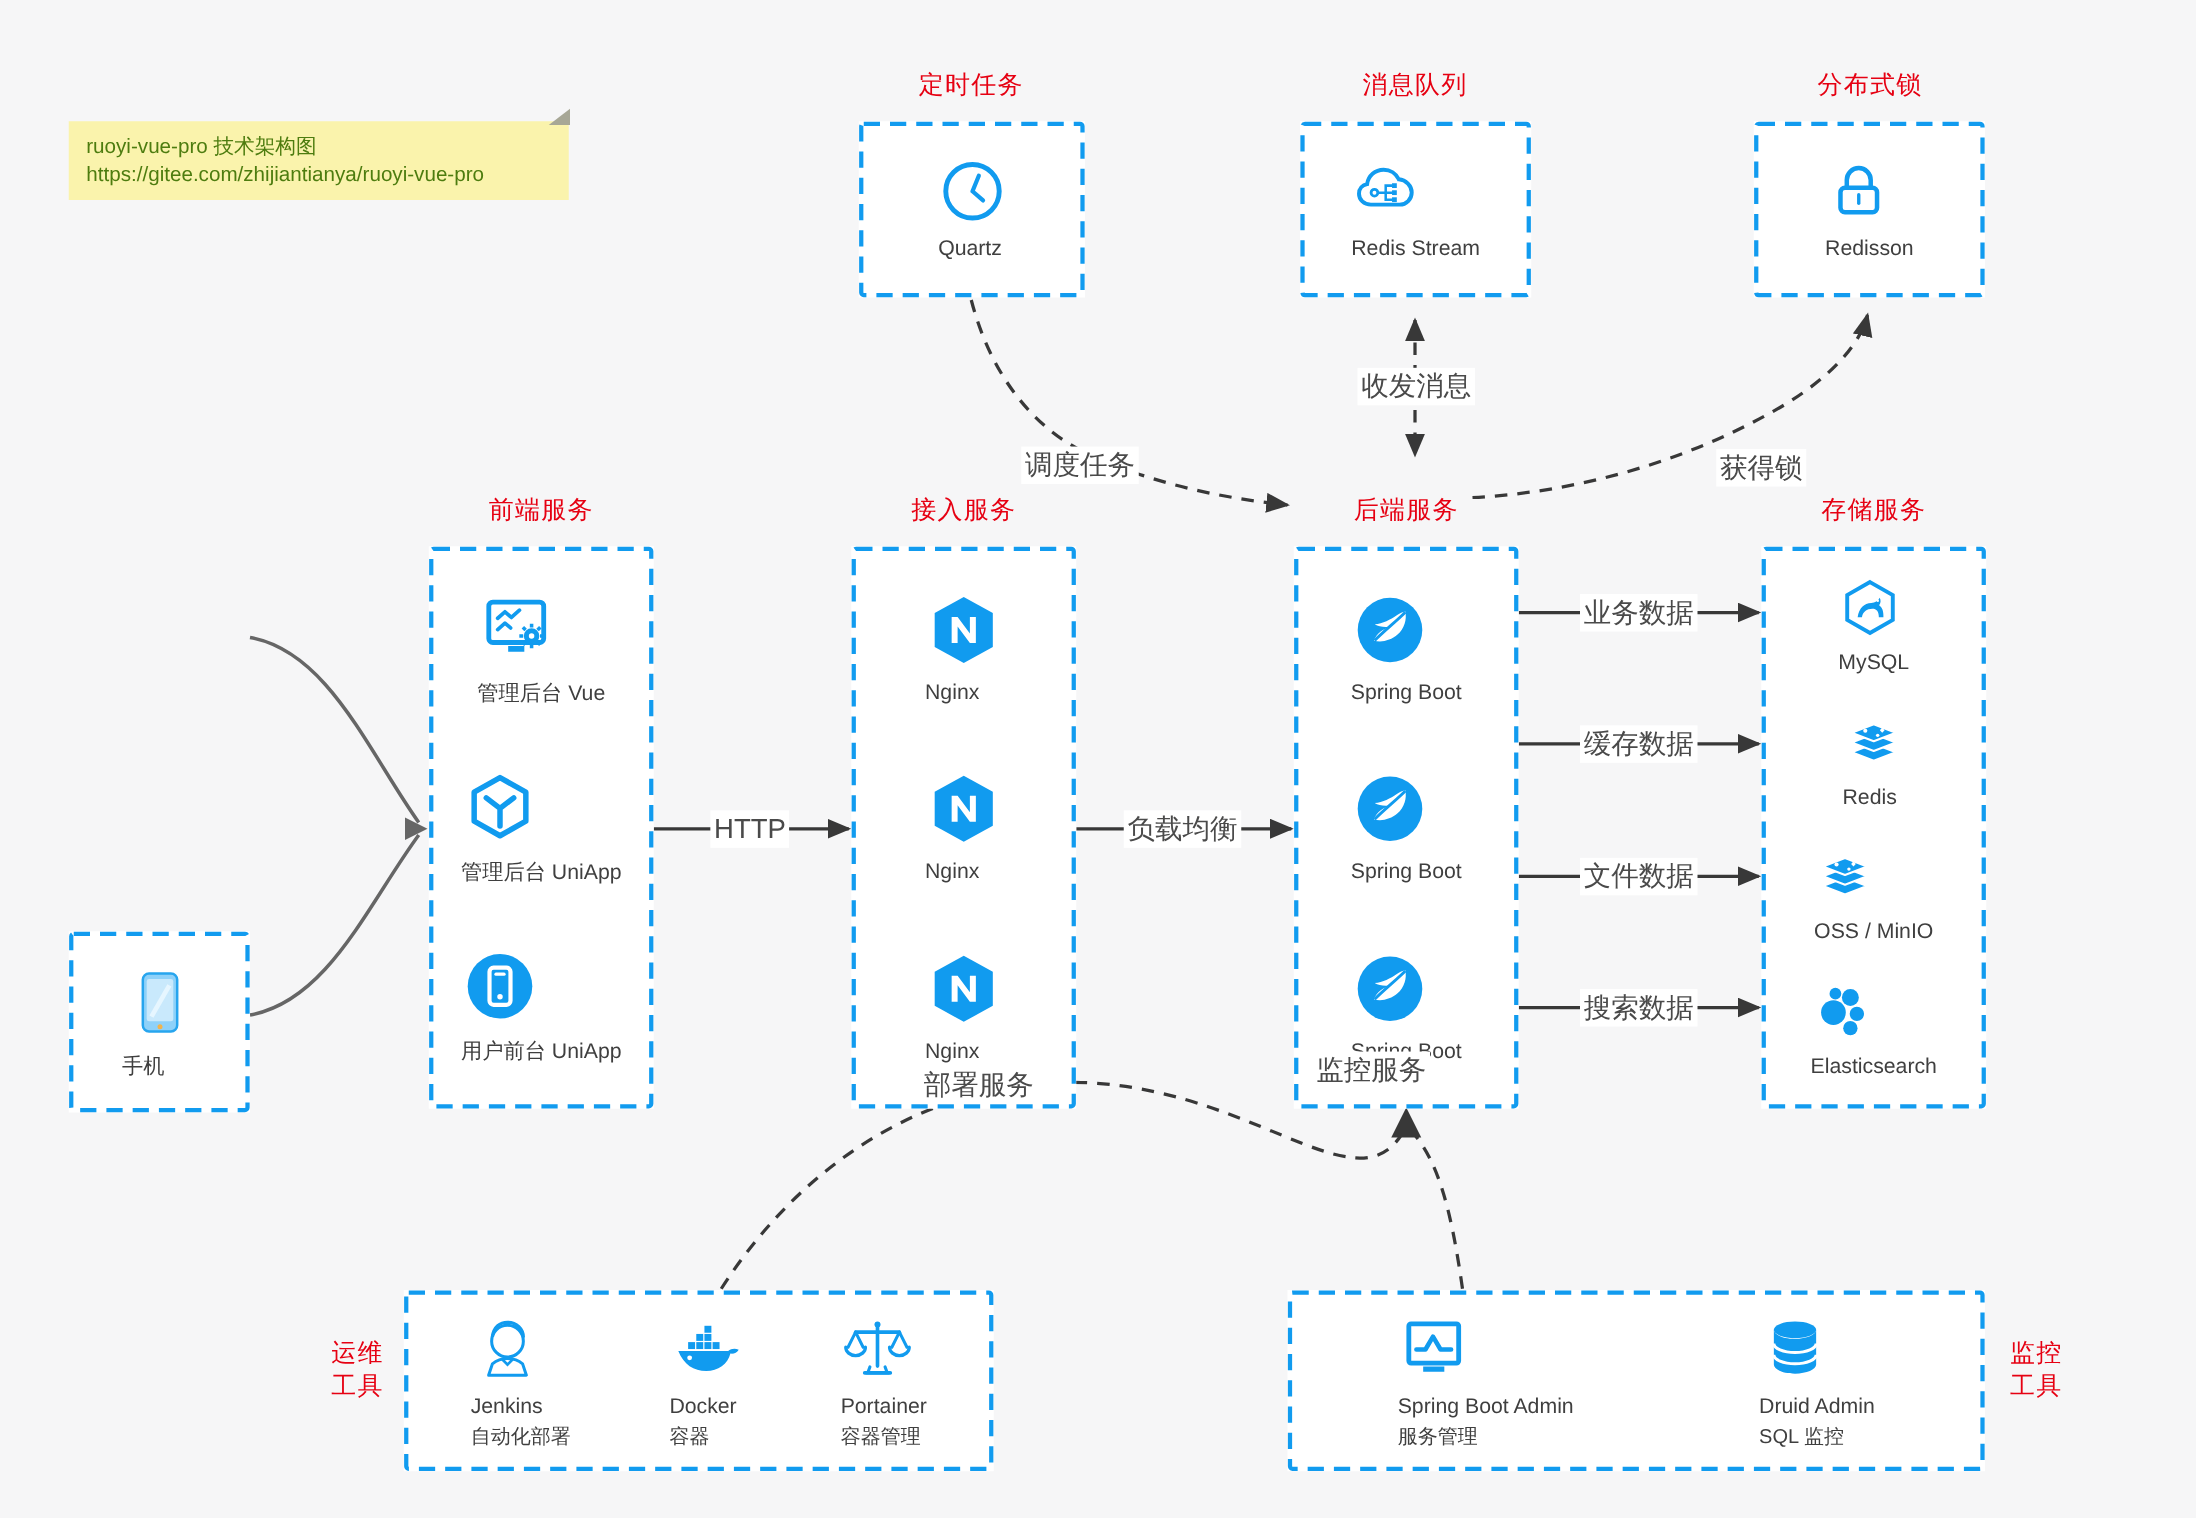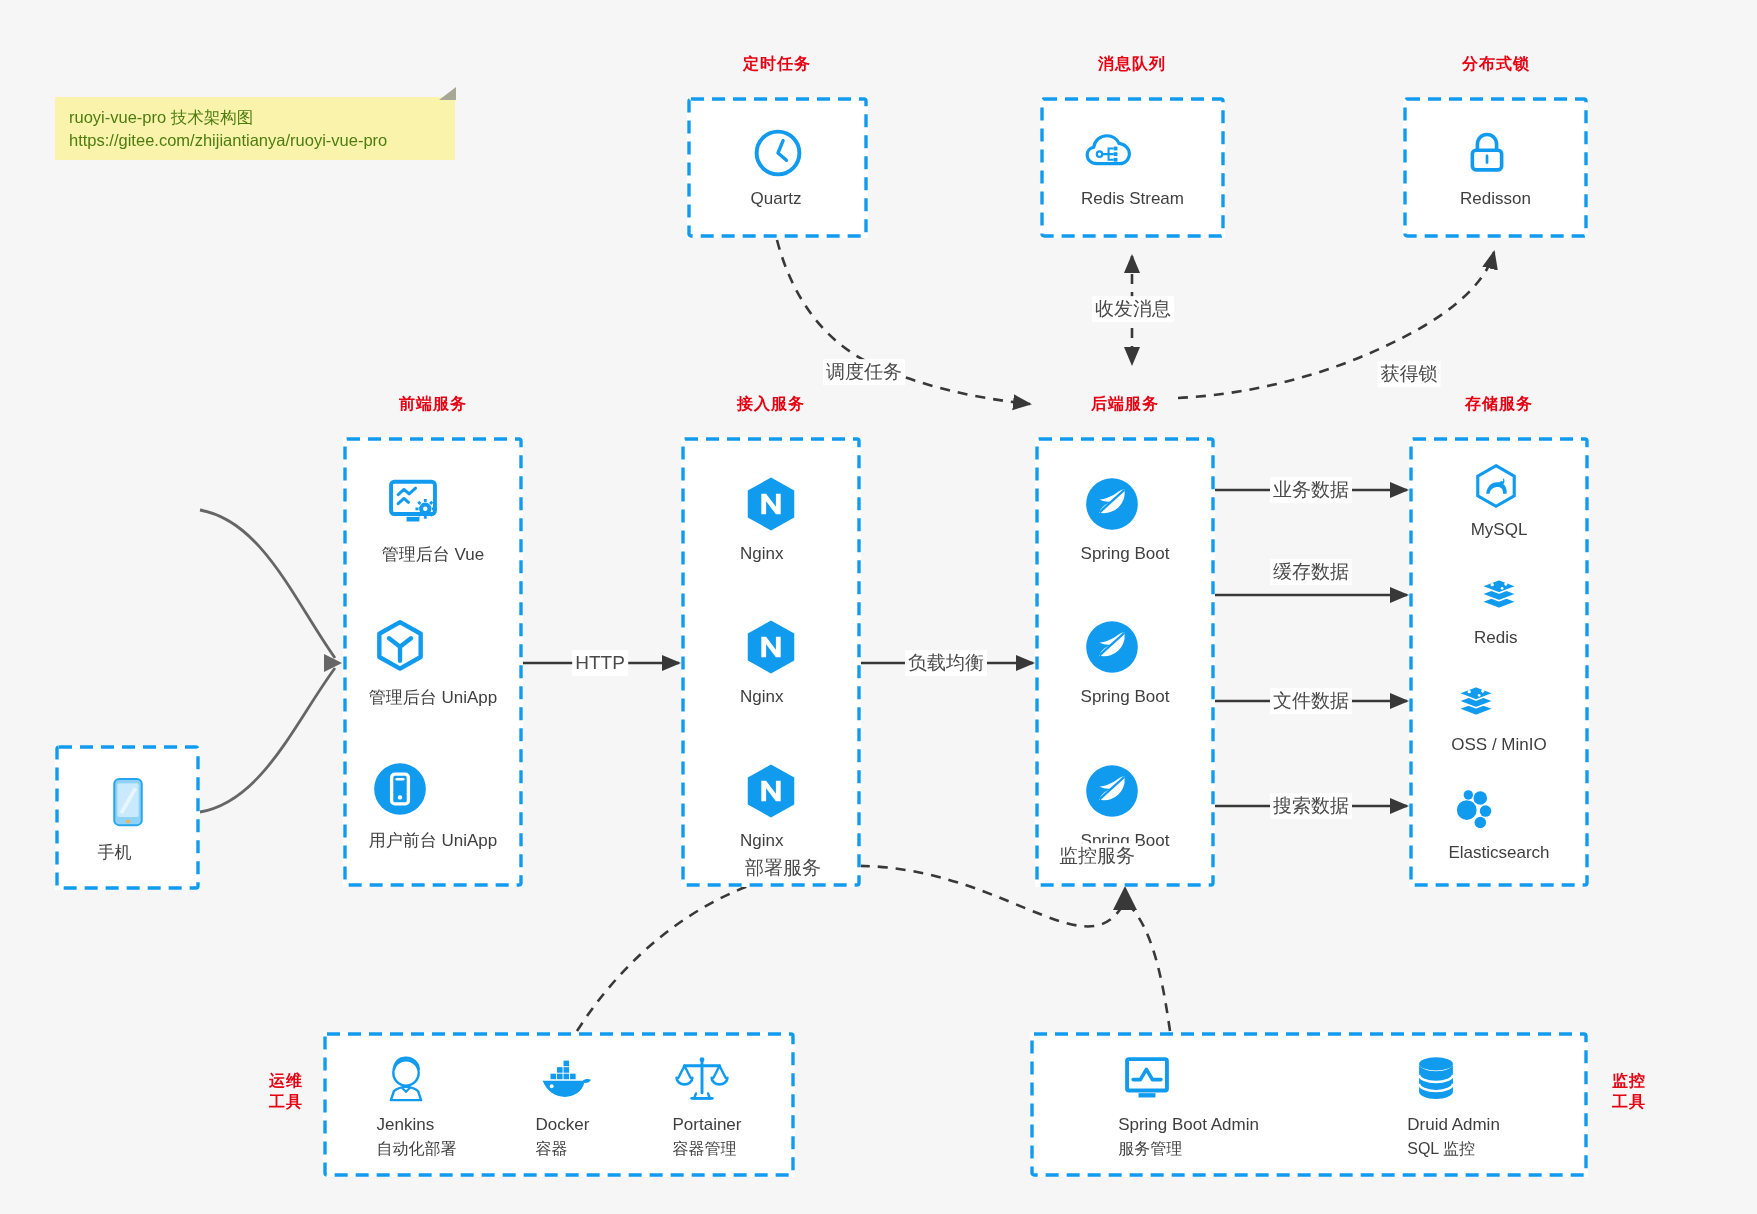--- a/index.html
+++ b/index.html
@@ -9,24 +9,24 @@
   .wires .sl{stroke:var(--arrow-dark,#383838);stroke-width:2.6;fill:none}
   .wires .dl{stroke:var(--arrow-dark,#383838);stroke-width:2.6;fill:none;stroke-dasharray:10 8}
   .wires .cl{stroke:var(--arrow-gray,#666);stroke-width:2.8;fill:none}
   .wires .hd{fill:var(--arrow-dark,#383838)}
   .wires .hg{fill:var(--arrow-gray,#666)}
   .wires marker path{fill:var(--arrow-dark,#383838)}
   .dbox{position:absolute;background:#fff;z-index:2;box-sizing:border-box}
   .dash-svg{position:absolute;inset:0;width:100%;height:100%;overflow:visible;pointer-events:none}
   .dash-svg rect{fill:none;stroke:var(--accent-blue,#119bef);stroke-width:3.4;stroke-dasharray:13 8}
   .rtitle{position:absolute;z-index:3;transform:translateX(-50%);color:var(--title-red,#e60012);
-          font-size:16px;font-weight:bold;white-space:nowrap;letter-spacing:1px}
+          font-size:20px;font-weight:normal;white-space:nowrap;letter-spacing:1px}
   .rtitle .tline{display:block;text-align:center;line-height:1.32}
   .elabel{position:absolute;z-index:3;transform:translate(-50%,-50%);background:#fff;color:#4a4a4a;
-          font-size:19px;line-height:1.25;padding:1px 3px;white-space:nowrap}
+          font-size:22px;line-height:1.25;padding:1px 3px;white-space:nowrap}
   .cellcol{height:100%;display:flex;flex-direction:column;justify-content:space-around;
            align-items:center;padding:10px 0;box-sizing:border-box;position:relative}
   .cell{display:flex;flex-direction:column;gap:9px}
   .lbl{font-size:17px;color:#3f3f3f;white-space:nowrap}
   .icon{display:block;color:var(--accent-blue,#119bef)}
   .icon svg{display:block;width:100%;height:100%}
   .i62{width:62px;height:62px}.i54{width:54px;height:54px}
   .i50{width:50px;height:50px}.i58{width:58px;height:58px}.i60{width:60px;height:60px}
   .toolrow{height:100%;display:flex;align-items:center;justify-content:space-around;
            padding:0 14px;box-sizing:border-box;position:relative}
@@ -437,21 +437,21 @@
       </div>
     </div>
   <svg class="dash-svg">
         <rect x="2" y="2" rx="2" style="width: calc(100% - 4px); height: calc(100% - 4px);"></rect>
       </svg>
     </div>
 
   <span class="elabel" style="left:600px;top:663px">HTTP</span>
   <span class="elabel" style="left:946px;top:663px">负载均衡</span>
   <span class="elabel" style="left:1311px;top:490px">业务数据</span>
-  <span class="elabel" style="left:1311px;top:572px">缓存数据</span>
+  <span class="elabel" style="left:1311px;top:595px">缓存数据</span>
   <span class="elabel" style="left:1311px;top:701px">文件数据</span>
   <span class="elabel" style="left:1311px;top:806px">搜索数据</span>
   <span class="elabel" style="left:864px;top:372px">调度任务</span>
   <span class="elabel" style="left:1133px;top:309px">收发消息</span>
   <span class="elabel" style="left:1409px;top:374px">获得锁</span>
   <span class="elabel" style="left:783px;top:868px">部署服务</span>
   <span class="elabel" style="left:1097px;top:856px">监控服务</span>
 
 </div>
 

